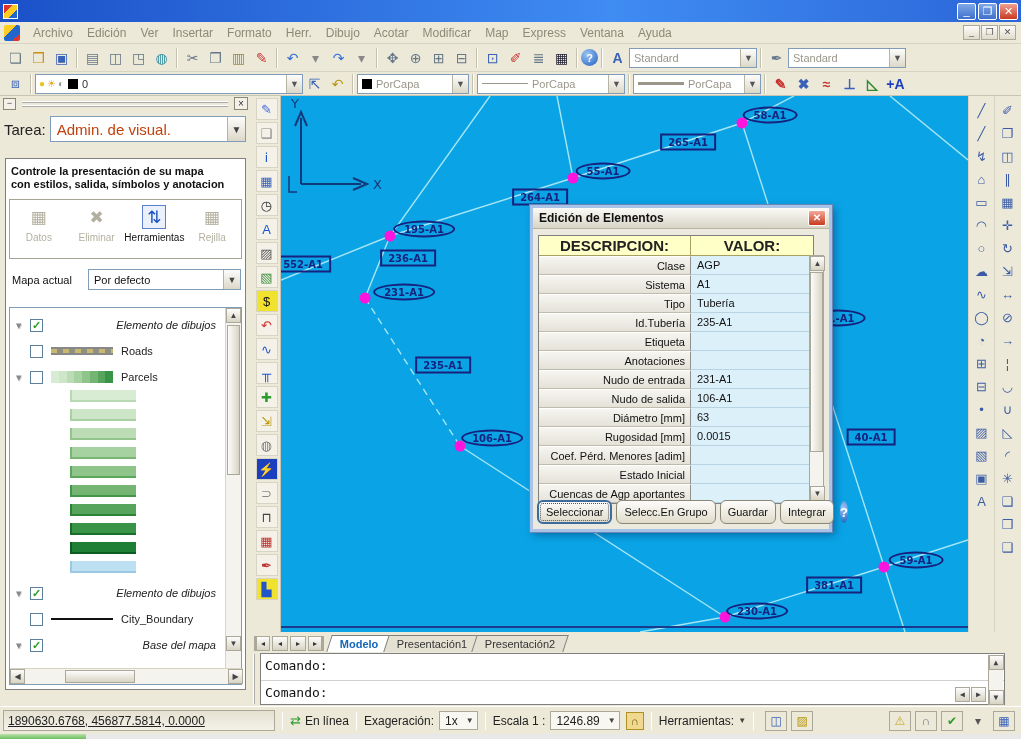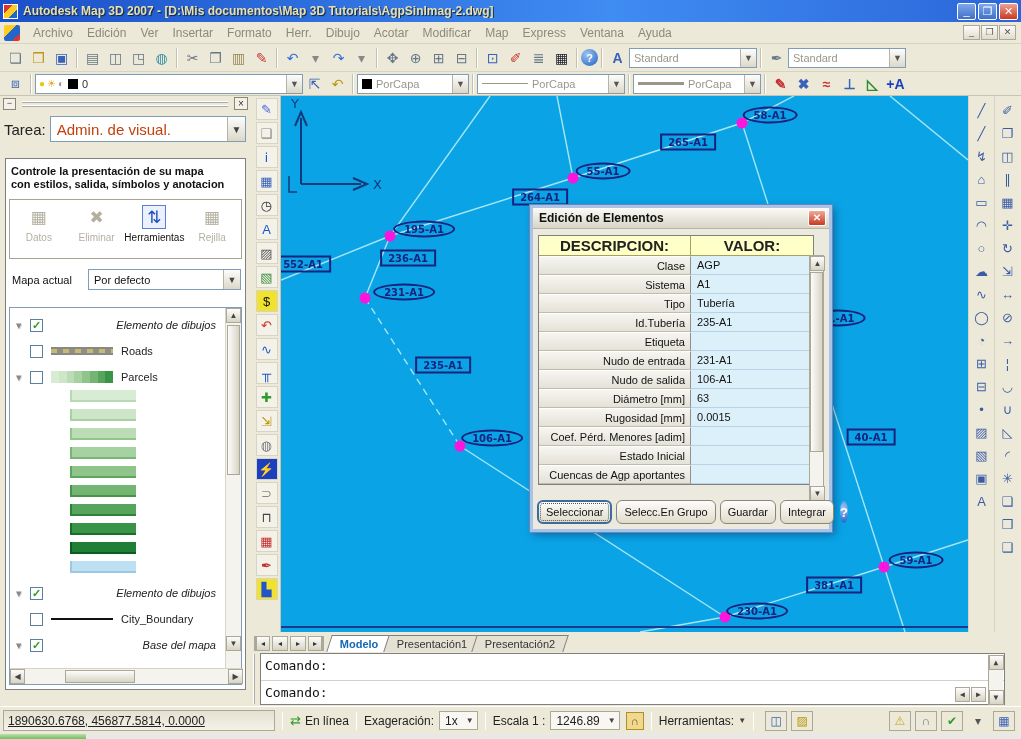--- a/index.html
+++ b/index.html
@@ -141,21 +141,20 @@
   .st-box { width:22px; height:20px; border:1px solid #ACA899; margin-left:4px; display:flex; align-items:center; justify-content:center; font-size:12px; }
   #st-right { margin-left:auto; display:flex; align-items:center; padding-right:6px; }
   #bottomstrip { left:0; top:734px; width:1021px; height:5px; background:#E8E8E8; }
   #bottomgreen { left:0; top:734px; width:86px; height:5px; background:linear-gradient(#B8E0A8,#6FBF5F); }
 </style>
 </head>
 <body>
 
 <div id="titlebar" class="abs">
   <div id="app-icon"></div>
-  <div id="title-text">Autodesk Map 3D 2007 - [D:\Mis documentos\Map 3D Tutorials\AgpSinImag-2.dwg]</div>
   <div class="winbtns">
     <div class="winbtn">_</div>
     <div class="winbtn">❐</div>
     <div class="winbtn close">✕</div>
   </div>
 </div>
 
 <div id="menubar" class="abs">
   <div id="menu-app-icon"></div>
   <div id="menu-items" style="display:flex">
@@ -530,20 +529,24 @@
         </div>
         <div class="dlg-row">
           <div class="dc-desc">Id.Tubería</div>
           <div class="dc-val">235-A1</div>
         </div>
         <div class="dlg-row">
           <div class="dc-desc">Etiqueta</div>
           <div class="dc-val"></div>
         </div>
         <div class="dlg-row">
+          <div class="dc-desc">Anotaciones</div>
+          <div class="dc-val"></div>
+        </div>
+        <div class="dlg-row">
           <div class="dc-desc">Nudo de entrada</div>
           <div class="dc-val">231-A1</div>
         </div>
         <div class="dlg-row">
           <div class="dc-desc">Nudo de salida</div>
           <div class="dc-val">106-A1</div>
         </div>
         <div class="dlg-row">
           <div class="dc-desc">Diámetro [mm]</div>
           <div class="dc-val">63</div>

